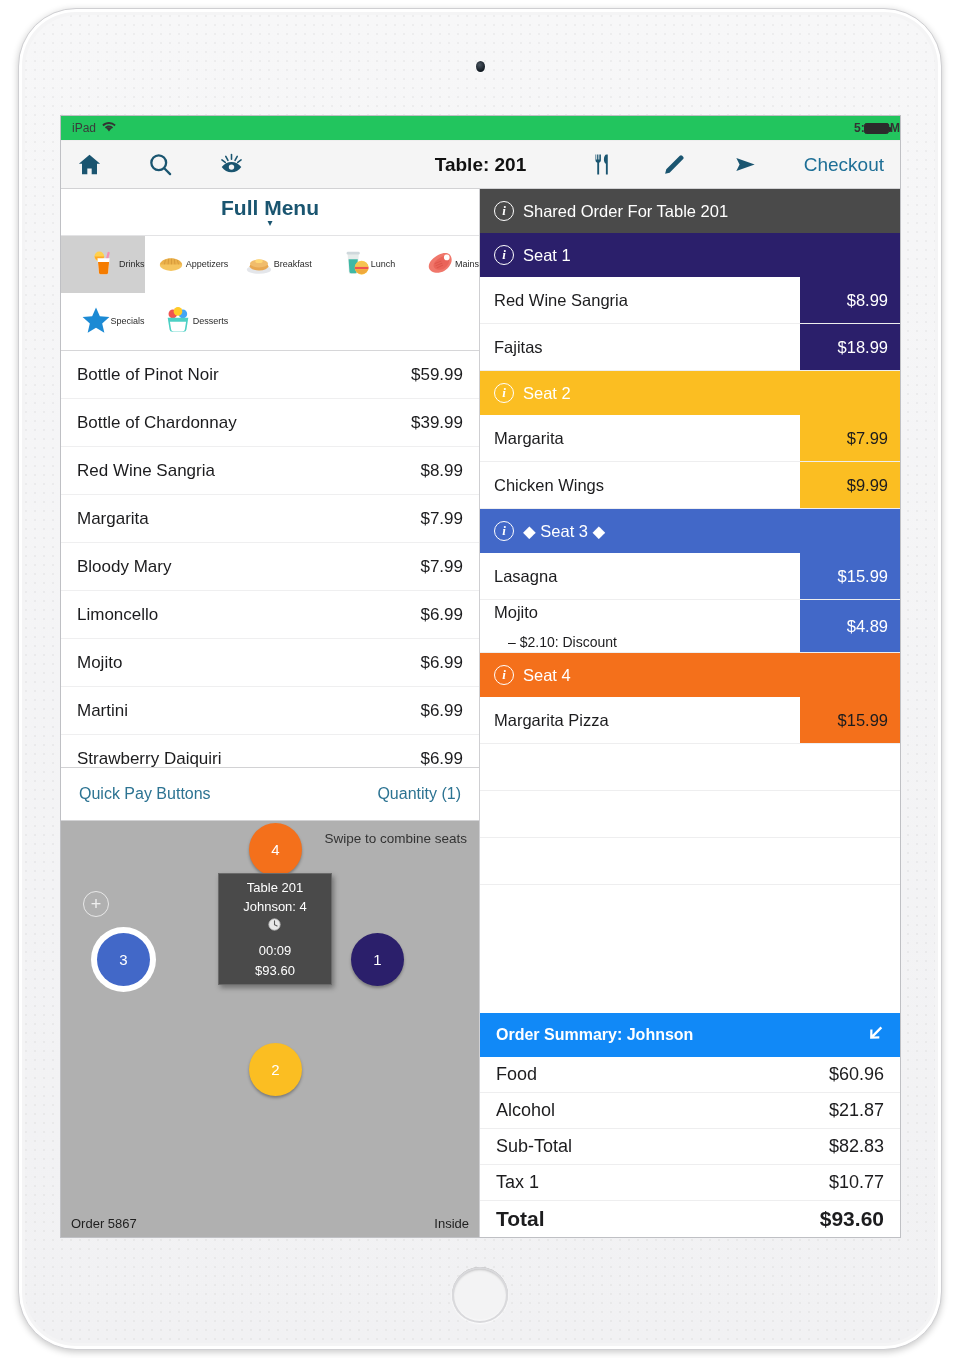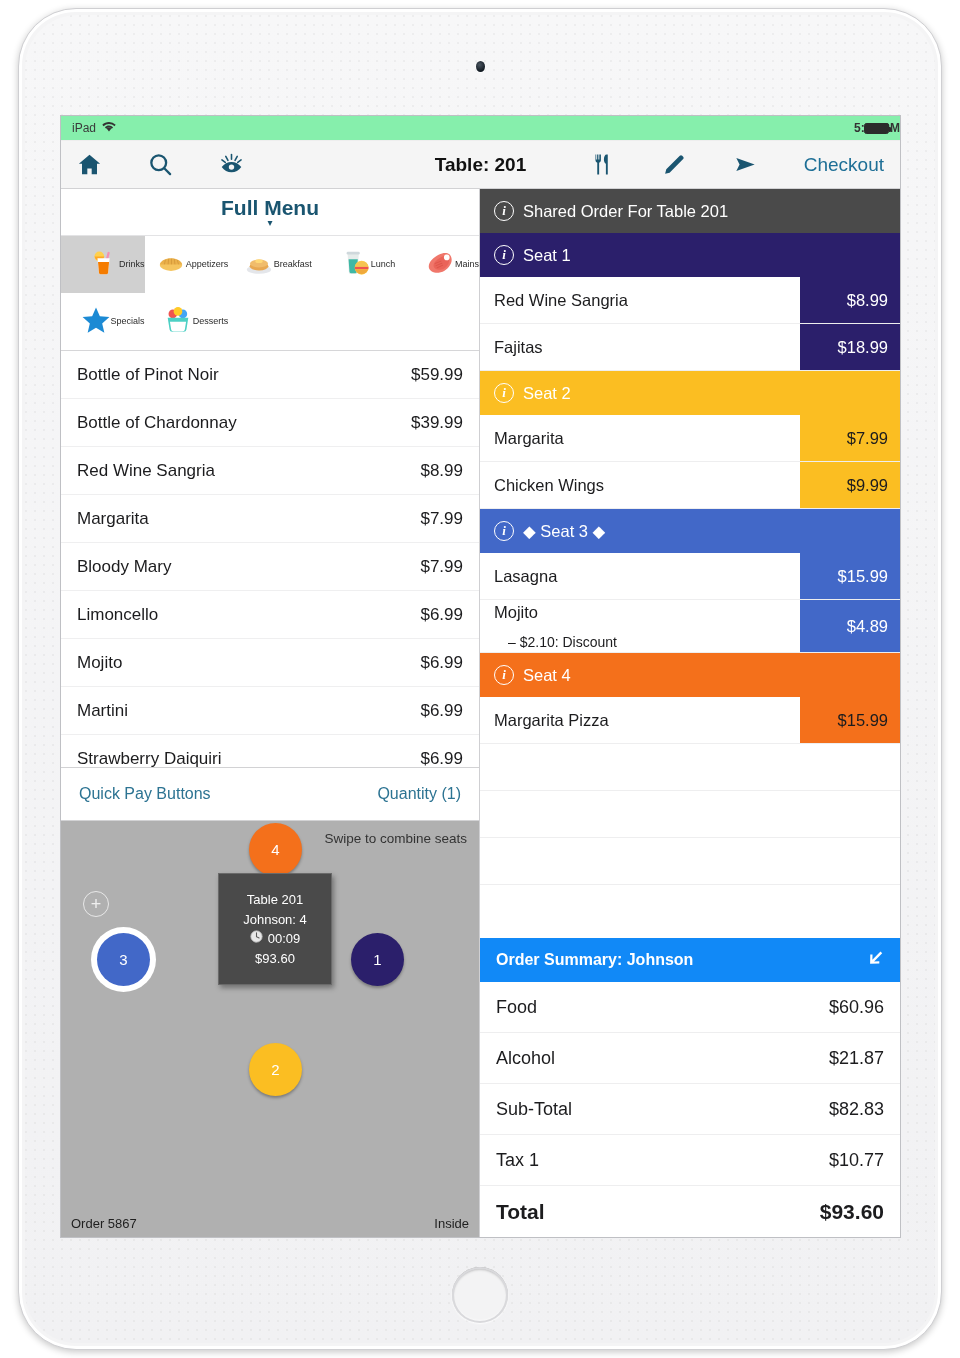--- a/index.html
+++ b/index.html
@@ -53,21 +53,21 @@
     left: 61px; top: 116px;
     width: 839px; height: 1121px;
     background: #ffffff;
     overflow: hidden;
     box-shadow: 0 0 0 1px #bfc0c4;
   }
 
   
   #status-bar {
     height: 25px;
-    background: #86efac;
+    background: #22c55e;
     display: flex; align-items: center;
     padding: 0 11px;
     font-size: 12px; color: #3a3a3a;
     position: relative;
     border-bottom: 1px solid #eeeeee;
   }
   .sb-left { display: flex; align-items: center; gap: 6px; }
   .sb-center {
     position: absolute; left: 0; right: 0; text-align: right;
     font-size: 12px; font-weight: bold; color: #333;
@@ -199,21 +199,21 @@
     left: 157px; top: 52px;
     width: 114px; height: 112px;
     background: #4a4a4a;
     border: 1px solid #6a6a6a;
     box-shadow: 2px 3px 5px rgba(0,0,0,.35);
     display: flex; flex-direction: column;
     align-items: center; justify-content: center;
     color: #ffffff; font-size: 13px; line-height: 1.5;
     cursor: pointer;
   }
-  #table-card .tc-timer { display: flex; align-items: center; gap: 5px; }
+  #table-card .tc-timer { display: flex; align-items: center; gap: 5px; flex-direction: column; }
   .clock-ico { display:inline-block; }
   #order-id {
     position: absolute; left: 10px; bottom: 6px;
     font-size: 13px; color: #1f1f1f;
   }
   #map-area {
     position: absolute; right: 10px; bottom: 6px;
     font-size: 13px; color: #1f1f1f;
   }
 
@@ -256,21 +256,21 @@
   }
 
   
   #summary-header {
     height: 44px; background: #1189f7; color: #fff;
     display: flex; align-items: center; justify-content: space-between;
     padding: 0 16px;
     font-size: 16px; font-weight: bold;
   }
   .summary-row {
-    height: 51px; display: flex; align-items: center;
+    height: 36px; display: flex; align-items: center;
     padding: 0 16px; border-bottom: 1px solid #eeeeef;
     font-size: 18px; color: #1c1c1e;
   }
   .summary-row .sval { margin-left: auto; }
   .summary-row.total { font-weight: bold; font-size: 21px; border-bottom: none; }
 </style>
 </head>
 <body>
 
 <div id="device">

